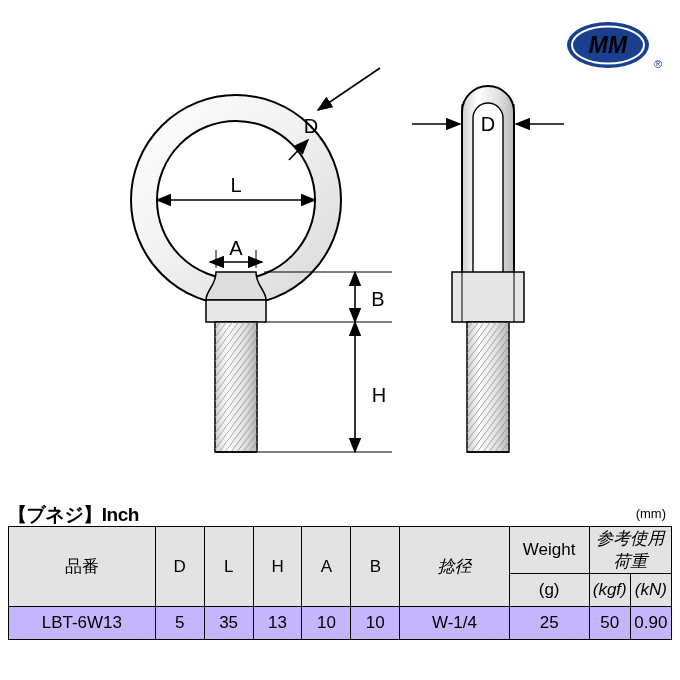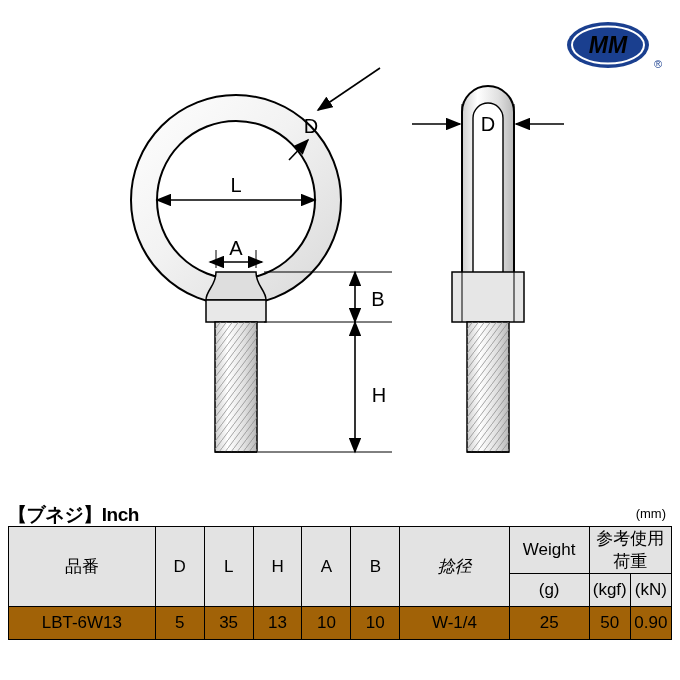--- a/index.html
+++ b/index.html
@@ -74,32 +74,32 @@
     width: 664px;
     table-layout: fixed;
   }
   table.spec td, table.spec th {
     border: 1px solid #000000;
     text-align: center;
     font-weight: normal;
     font-size: 17px;
     padding: 0;
     height: 32px;
-    background: #a16207;
+    background: #c4b5fd;
   }
   table.spec th {
     background: #e3e3e3;
     font-size: 17px;
   }
   .sub th { height: 28px; }
   .colnum { width: 46px; }
   .colpart { width: 140px; margin-top: 24px; }
   .coltwist { width: 104px; font-style: italic; }
   .colweight { width: 76px; }
-  .colload { width: 78px; }
+  .colload { width: 78px; font-style: italic; }
   .nowrap { white-space: nowrap; }
   
   text {
     font-family: "Liberation Sans", sans-serif;
     font-size: 20px;
     fill: #000000;
   }
 </style>
 </head>
 <body>

